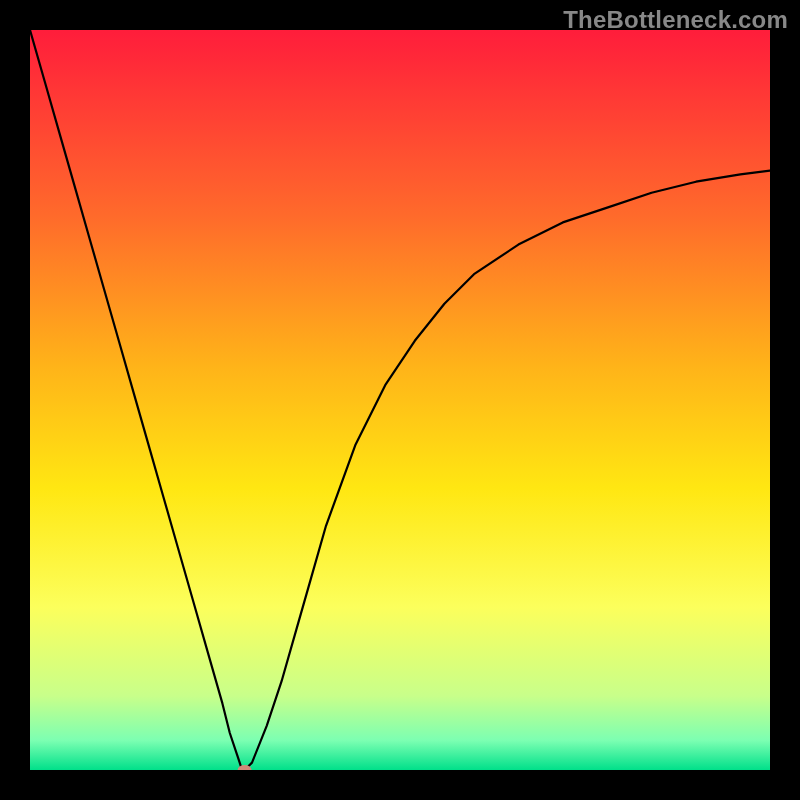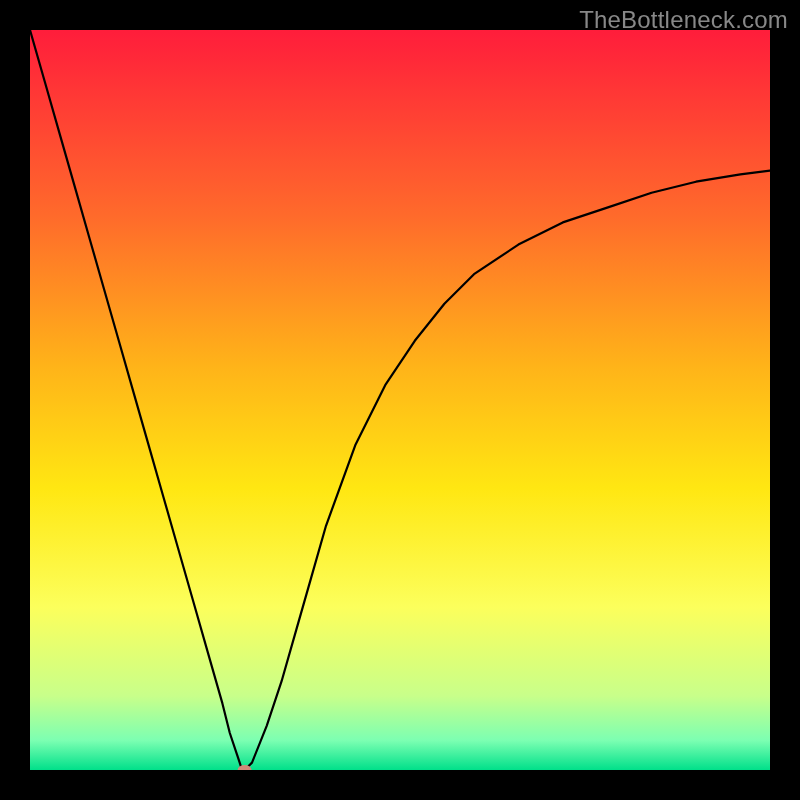--- a/index.html
+++ b/index.html
@@ -23,21 +23,21 @@
     top: 30px;
     width: 740px;
     height: 740px;
   }
   .watermark {
     position: absolute;
     top: 6px;
     right: 12px;
     color: #888;
     font-size: 24px;
-    font-weight: 400;
+    font-weight: 700;
     letter-spacing: 0.2px;
     user-select: none;
   }
   svg {
     display: block;
   }
 </style>
 </head>
 <body>
 

